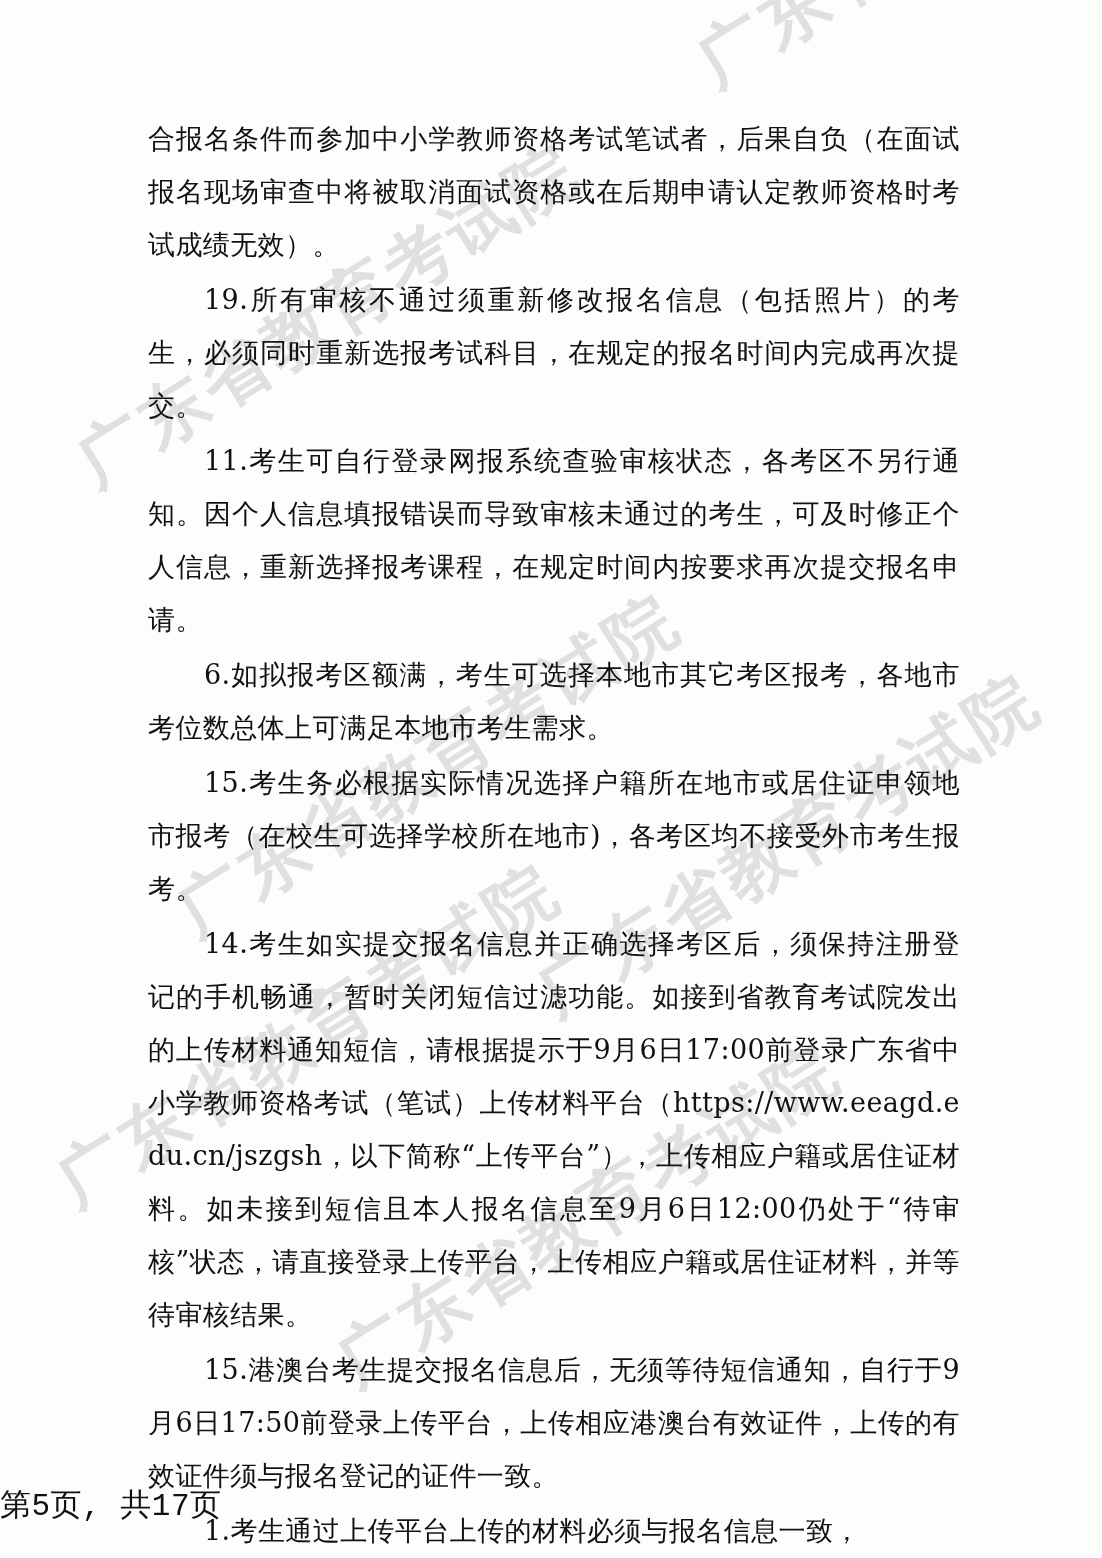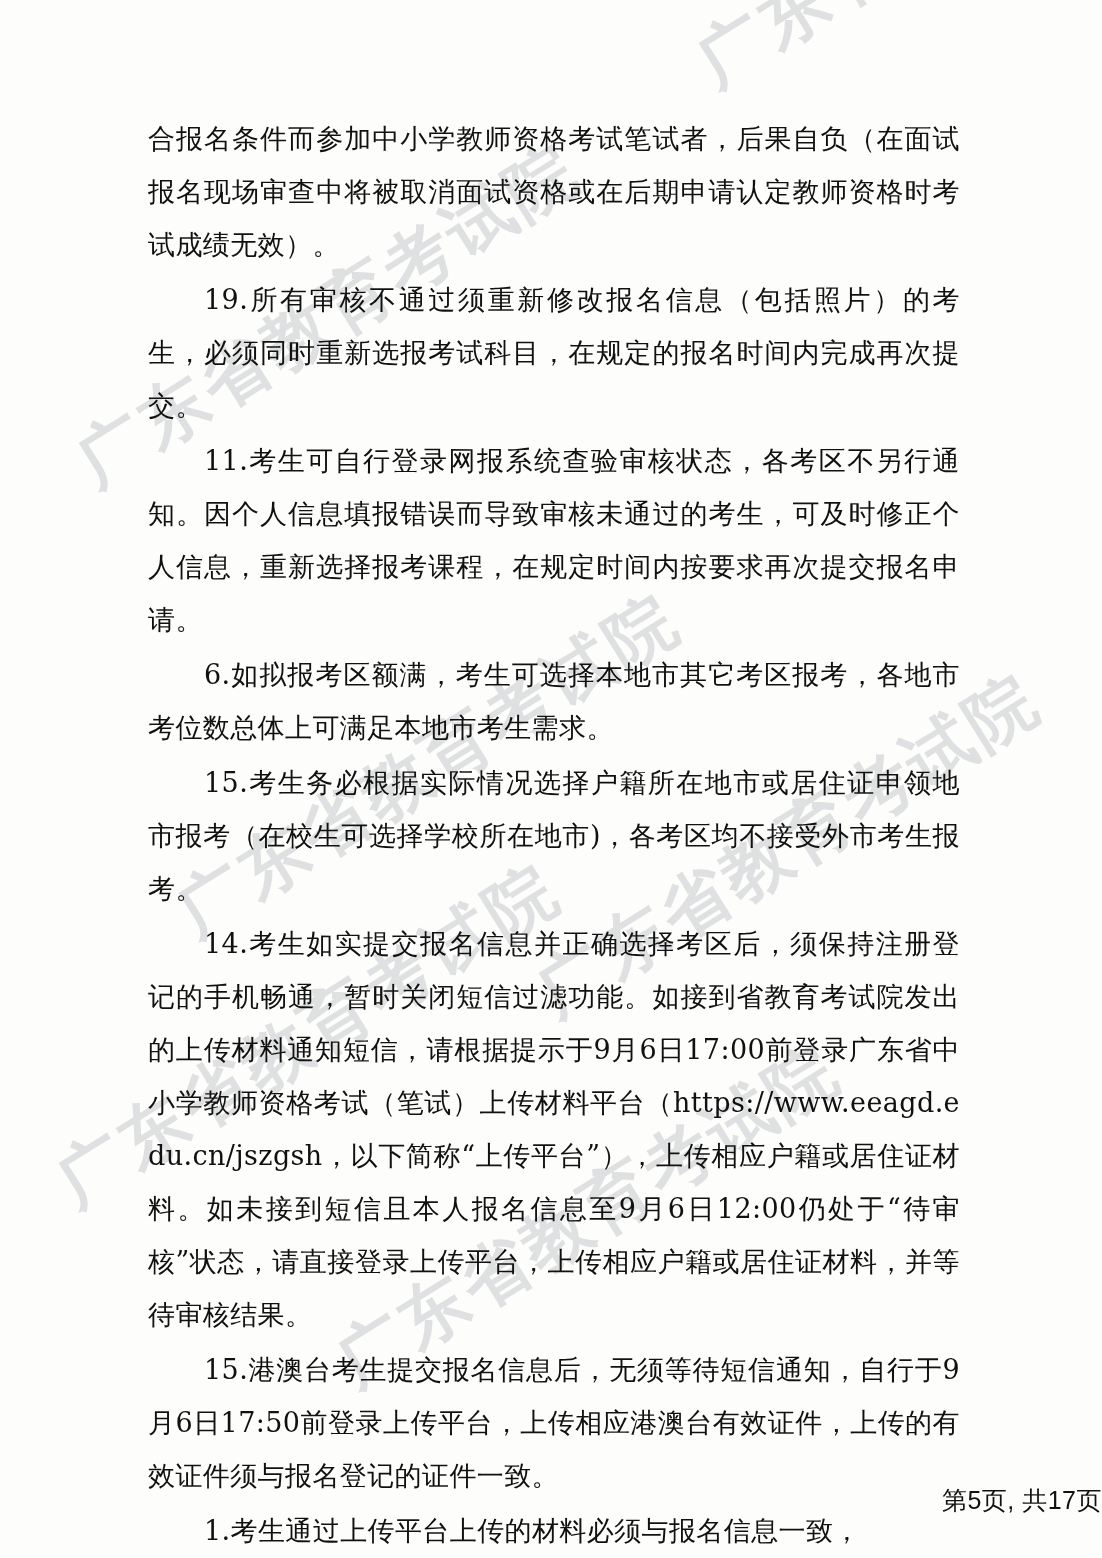--- a/index.html
+++ b/index.html
@@ -57,25 +57,25 @@
   .spread {
     letter-spacing: 3.5px;
   }
 
   
   .footer {
     position: absolute;
     left: 0;
     right: 0;
     top: 1484px;
-    text-align: right;
-    font-size: 25px;
+    text-align: left;
+    font-size: 31px;
     letter-spacing: 0.5px;
     z-index: 3;
-    font-family: Liberation Sans, sans-serif;
+    font-family: Liberation Mono, monospace;
   }
 </style>
 </head>
 <body>
 
 <div id="page">
 
   <div class="wm-layer">
     <div class="wm" style="left: 60px; top: 430px; font-size: 68px; transform: rotate(-32deg);">广东省教育考试院</div>
     <div class="wm" style="left: 160px; top: 880px; font-size: 68px; transform: rotate(-32deg);">广东省教育考试院</div>

